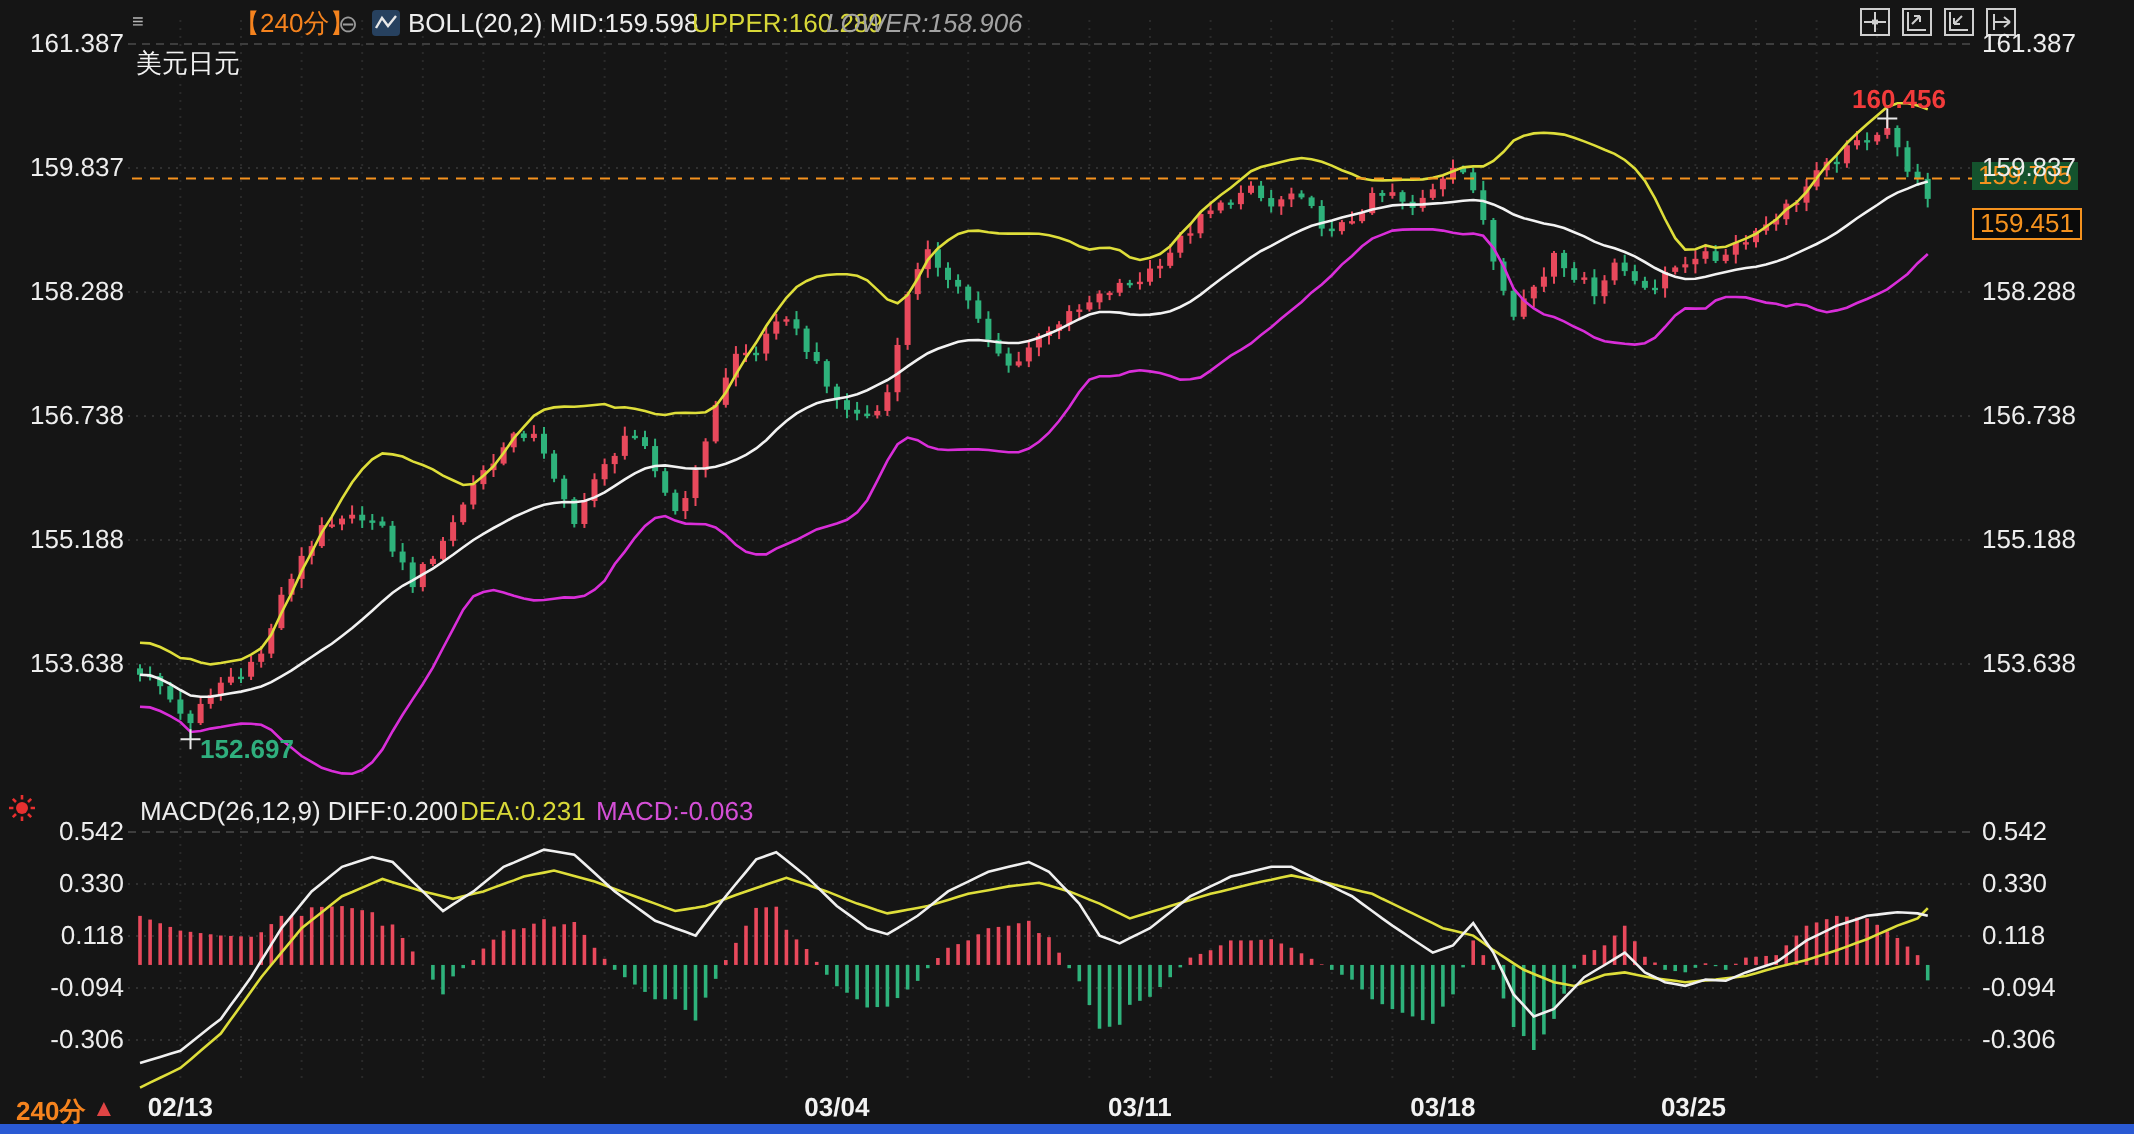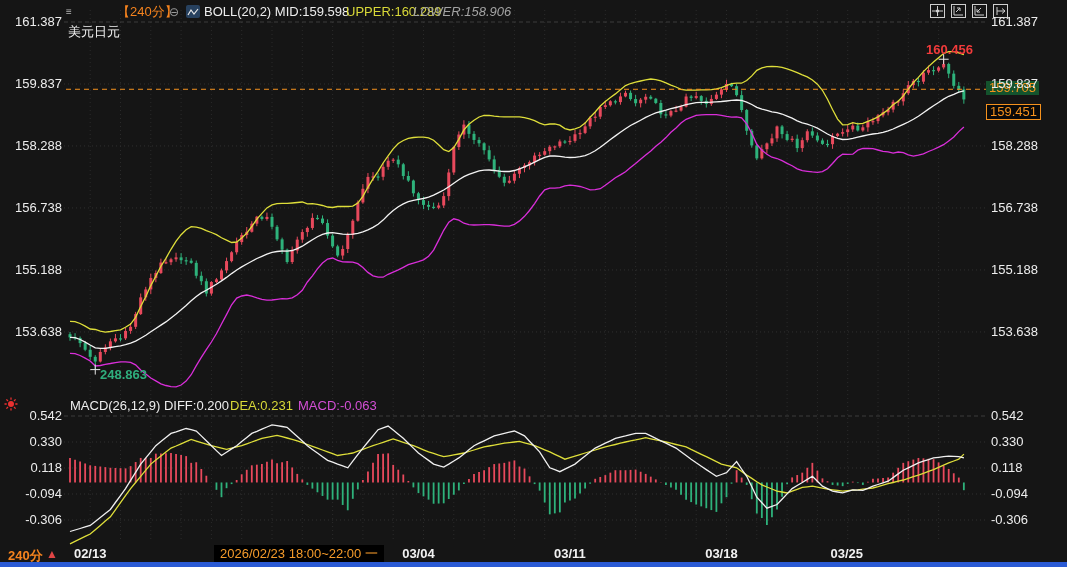--- a/index.html
+++ b/index.html
@@ -665,40 +665,39 @@
   </div>
   <div class="toolicon" style="left:993px;">
     <svg width="15" height="14" viewBox="0 0 15 14">
         <rect x="0.5" y="0.5" width="14" height="13" fill="none" stroke="#cfcfcf"></rect>
         <path d="M4 3v8" stroke="#cfcfcf"></path>
         <path d="M4 7h8M12 7l-3-2.5M12 7l-3 2.5" stroke="#cfcfcf" fill="none"></path>
       </svg>
   </div>
 
   <div id="anno-high">160.456</div>
-  <div id="anno-low">248.863</div>
+  <div id="anno-low">152.697</div>
   <div class="pricebox" id="ref-pricebox" style="top: 81.28px;">159.705</div>
   <div class="pricebox bordered" id="last-pricebox" style="top: 104px;">159.451</div>
 
   <div class="abs" style="left:70px;top:398px;font-size:13px;color:#ededed;">MACD(26,12,9) DIFF:0.200</div>
   <div class="abs" style="left:230px;top:398px;font-size:13px;color:#d8d838;">DEA:0.231</div>
   <div class="abs" style="left:298px;top:398px;font-size:13px;color:#d44fd6;">MACD:-0.063</div>
 
   <div class="abs" style="left:2px;top:396px;">
     <svg width="18" height="18" viewBox="0 0 18 18">
       <circle cx="9" cy="8" r="3" fill="#e83030"></circle>
       <g stroke="#e83030" stroke-width="1.3">
         <path d="M9 1.5v2.2M9 12.3v2.2M2.5 8h2.2M13.3 8h2.2M4.4 3.4l1.6 1.6M12 11l1.6 1.6M13.6 3.4L12 5M6 11l-1.6 1.6"></path>
       </g>
     </svg>
   </div>
 
   <div id="footer-period">240分</div>
   <div id="footer-arrow">▲</div>
-  <div id="tooltip">2026/02/23 18:00~22:00 一</div>
   <div id="bottom-bar"></div>
 
   <div id="labels">
       <div class="lbl" style="left: 4px; top: 15px; width: 58px; text-align: right;">161.387</div>
       <div class="lbl" style="left: 991px; top: 15px;">161.387</div>
       <div class="lbl" style="left: 4px; top: 77px; width: 58px; text-align: right;">159.837</div>
       <div class="lbl" style="left: 991px; top: 77px;">159.837</div>
       <div class="lbl" style="left: 4px; top: 138.96px; width: 58px; text-align: right;">158.288</div>
       <div class="lbl" style="left: 991px; top: 138.96px;">158.288</div>
       <div class="lbl" style="left: 4px; top: 200.96px; width: 58px; text-align: right;">156.738</div>

